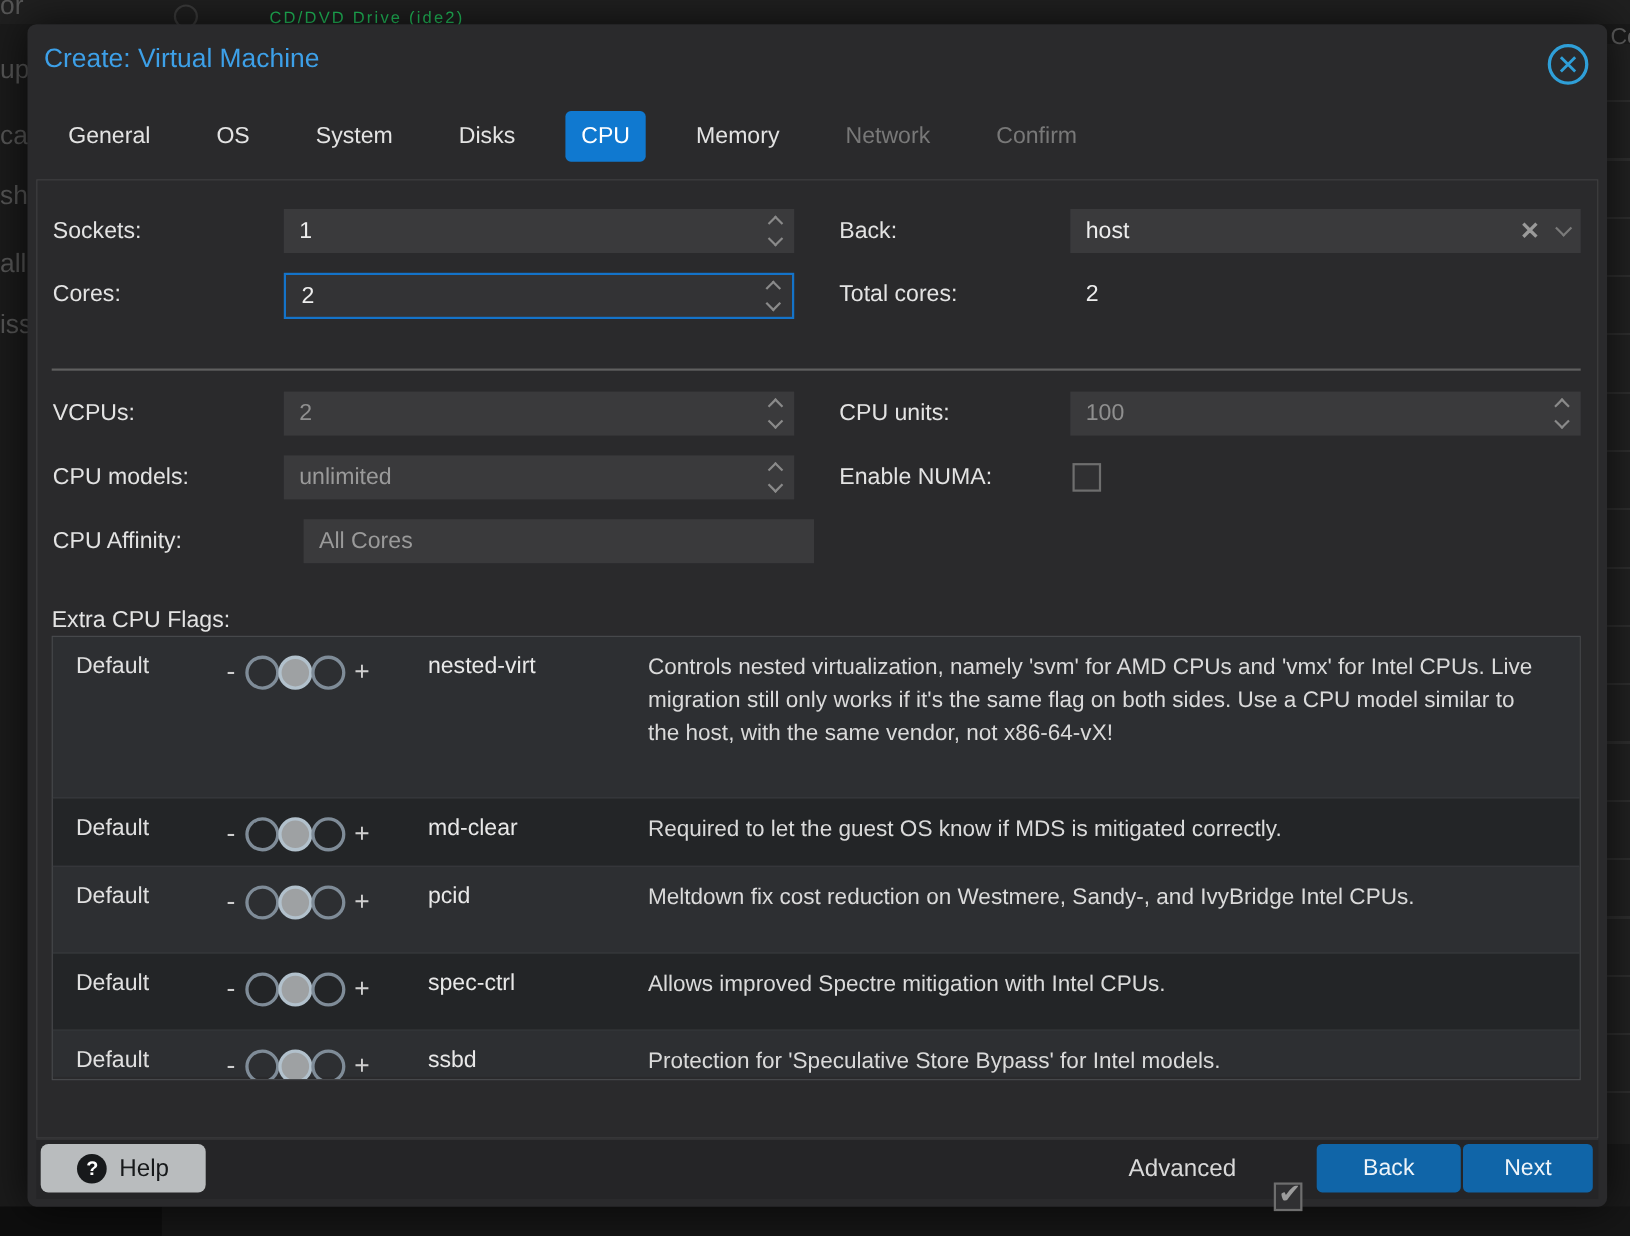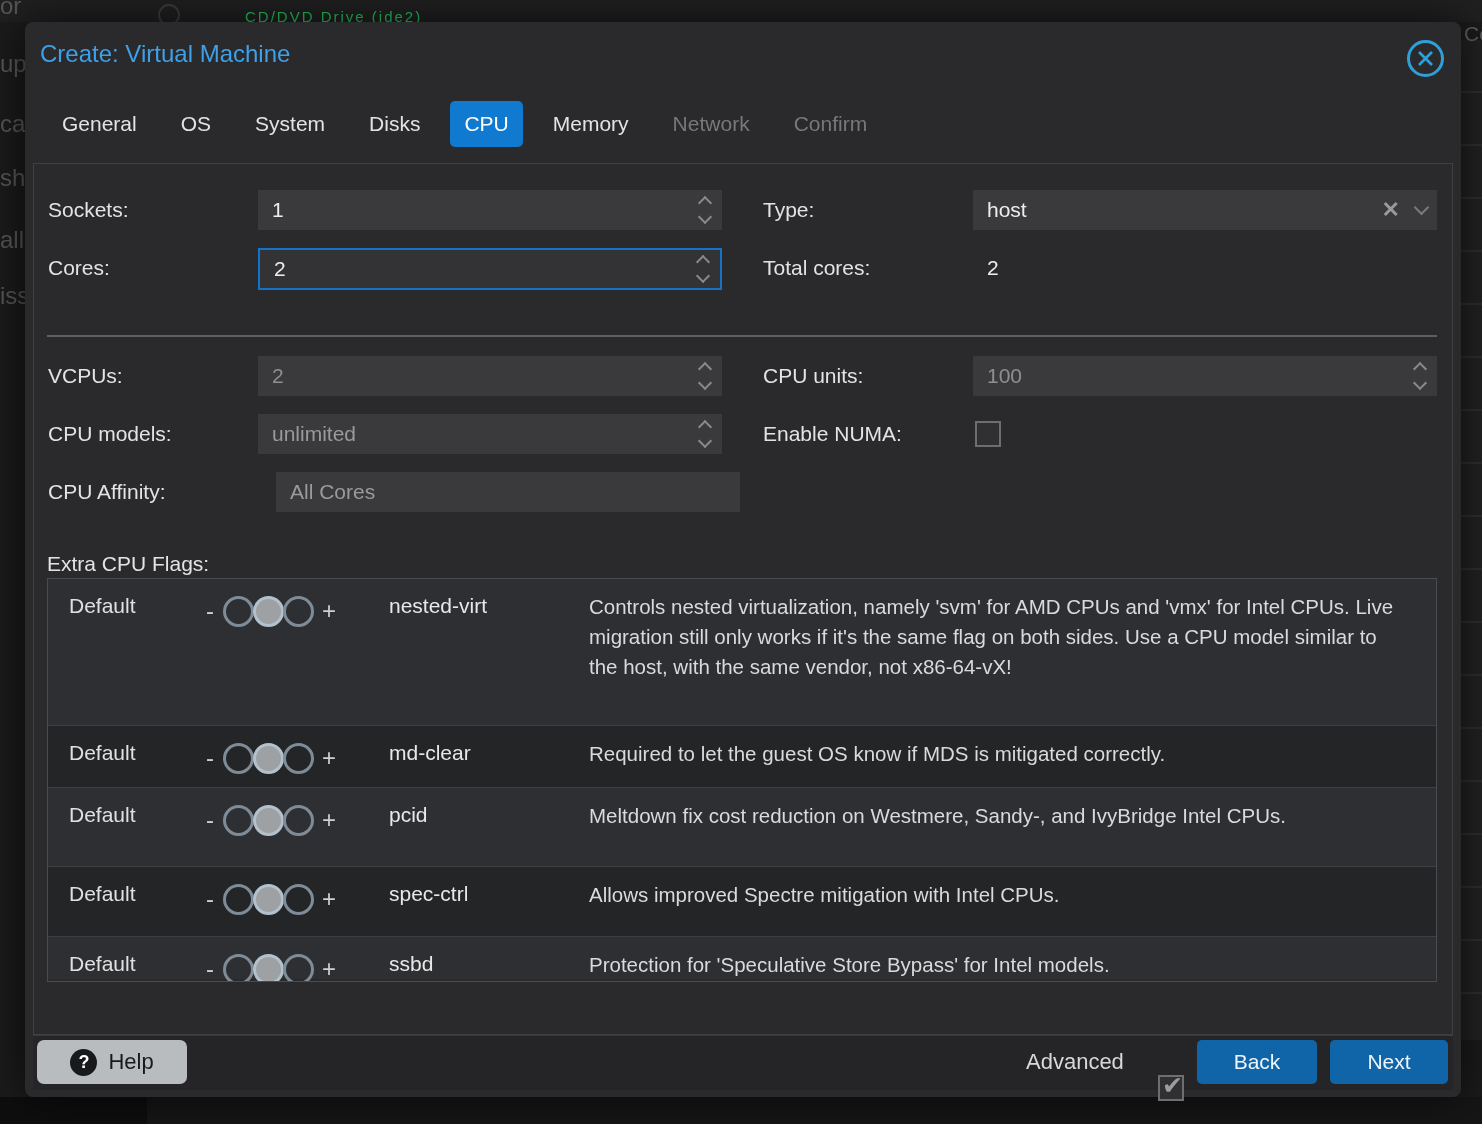--- a/index.html
+++ b/index.html
@@ -28,21 +28,21 @@
     box-shadow:0 0 40px rgba(0,0,0,.7);
   }
   .dlg-title { left:15px; top:18px; font-size:24px; color:#3da0e8; }
   .close-btn {
     left:1382px; top:18px; width:37px; height:37px; border:3px solid #2f9fd8;
     border-radius:50%; display:flex; align-items:center; justify-content:center;
   }
   .close-btn svg { display:block; }
 
   
-  .tabs { left:23px; top:79px; display:flex; column-gap:16px; align-items:center; }
+  .tabs { left:23px; top:79px; display:flex; column-gap:32px; align-items:center; }
   .tab { font-size:21px; color:#e3e3e3; padding:11px 14px; border-radius:5px; white-space:nowrap; }
   .tab.active { background:#1079d0; color:#ffffff; }
   .tab.disabled { color:#787878; }
 
   
   .body-panel { left:8px; top:141px; width:1420px; height:872px;
     border:1px solid #404042; background:transparent; }
 
   
   .flabel { font-size:21px; color:#e3e3e3; line-height:40px; white-space:nowrap; }
@@ -90,21 +90,21 @@
   .footer { left:8px; top:1013px; width:1420px; height:55px; background:#252527; border-top:1px solid #3a3a3c; }
   .help-btn { left:12px; top:1018px; width:150px; height:44px; background:#b9bcbe; border-radius:7px;
     display:flex; align-items:center; justify-content:center; column-gap:11px; }
   .help-icon { width:27px; height:27px; border-radius:50%; background:#17191b; color:#ffffff;
     display:flex; align-items:center; justify-content:center; font-size:18px; font-weight:bold; }
   .help-label { font-size:22px; color:#17191b; }
   .adv-label { left:1001px; top:1018px; font-size:22px; color:#d8d8d8; line-height:44px; }
   .adv-check { left:1133px; top:1027px; }
   .btn { height:44px; border-radius:5px; background:#1065a8; color:#eef4f9; font-size:21px;
     display:flex; align-items:center; justify-content:center; }
-  .btn.back { left:1172px; top:1018px; width:120px; }
+  .btn.back { left:1172px; top:1018px; width:131px; }
   .btn.next { left:1305px; top:1018px; width:118px; }
 </style>
 </head>
 <body>
 
 <div class="page">
 
   <div class="abs bg-top-strip"></div>
   <div class="abs bg-top-icon"></div>
   <div class="abs bg-top-text">CD/DVD Drive (ide2)</div>
@@ -144,21 +144,21 @@
     <div class="abs body-panel"></div>
 
     <div class="abs flabel" style="left:23px;top:168px">Sockets:</div>
     <div class="abs field" style="left:233px;top:168px">
       <span>1</span>
       <span class="spinner">
         <span class="chev up"></span>
         <span class="chev down"></span>
       </span>
     </div>
-    <div class="abs flabel" style="left:738px;top:168px">Type:</div>
+    <div class="abs flabel" style="left:738px;top:168px">Back:</div>
     <div class="abs field" style="left:948px;top:168px">
       <span>host</span>
       <span class="combo-icons">
         <span class="clear-x">✕</span>
         <span class="combo-chev"></span>
       </span>
     </div>
 
     <div class="abs flabel" style="left:23px;top:226px">Cores:</div>
     <div class="abs field focused" style="left:233px;top:226px">

